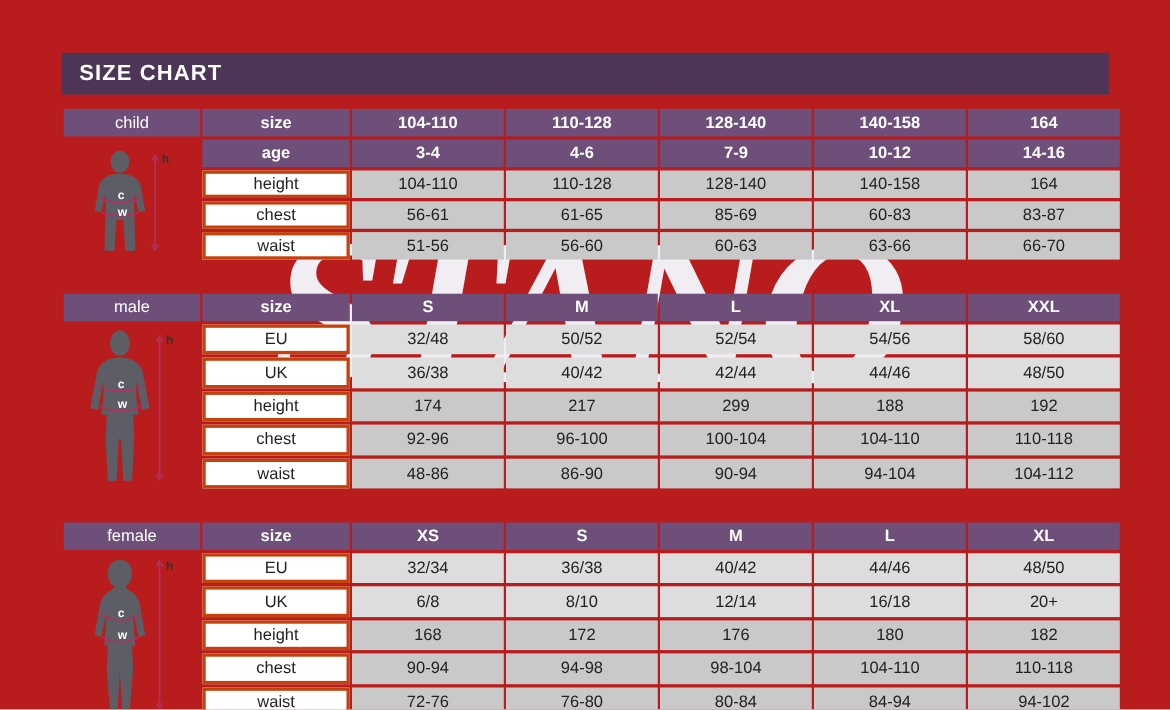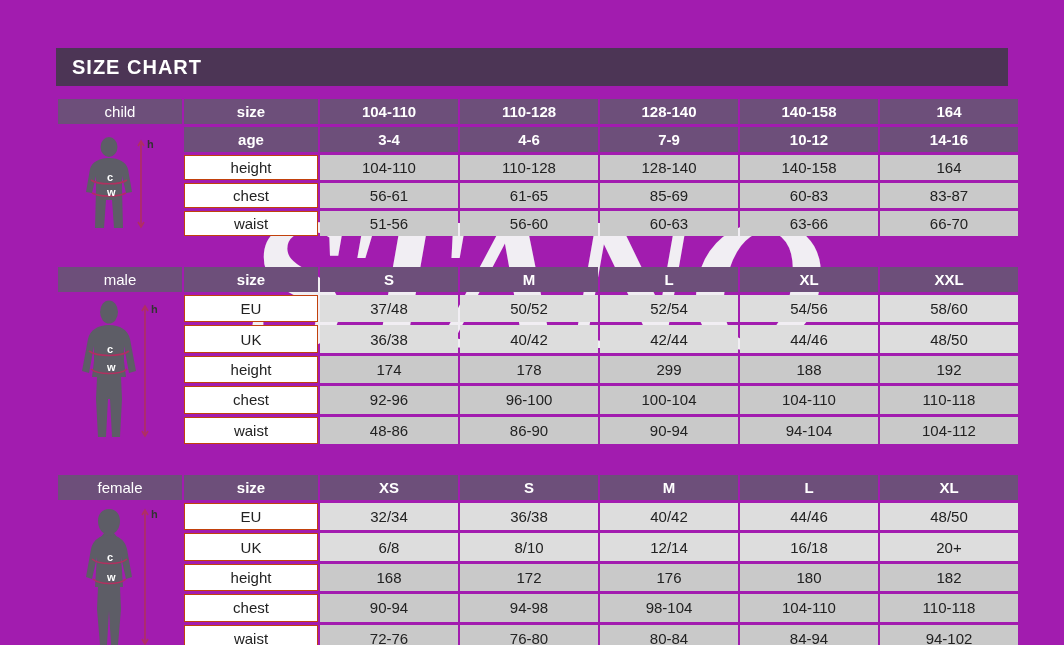--- a/index.html
+++ b/index.html
@@ -10,21 +10,21 @@
   body {
     width: 1064px;
     height: 645px;
     font-family: "Liberation Sans", sans-serif;
     overflow: hidden;
   }
   .page {
     position: relative;
     width: 1064px;
     height: 645px;
-    background: #a21caf;
+    background: #b91c1c;
   }
   .watermark {
     position: absolute;
     left: 0;
     top: 175px;
     width: 1064px;
     text-align: center;
     font-family: "Liberation Serif", serif;
     font-size: 190px;
     font-style: italic;
@@ -82,21 +82,21 @@
   }
   .cell-grouphead {
     background: #6d4f7a;
     color: #ffffff;
     font-weight: normal;
     font-size: 16px;
   }
   .cell-rowlabel {
     background: #ffffff;
     color: #222222;
-    border: 1px solid #c2410c;
+    border: 3px solid #c2410c;
     box-sizing: border-box;
     height: 25px;
     font-size: 15px;
   }
   .cell-data {
     background: #c9c9c9;
     color: #222222;
   }
   .cell-data.alt {
     background: #dddddd;
@@ -234,38 +234,38 @@
                   <path d="M24 52 C32 58 56 58 64 52"></path>
                   <path d="M26 70 C33 76 55 76 62 70"></path>
                 </g>
                 <text x="86" y="14" font-family="'Liberation Sans', sans-serif" font-size="11" font-weight="bold" fill="#333">h</text>
                 <text x="42" y="54" font-family="'Liberation Sans', sans-serif" font-size="11" font-weight="bold" fill="#fff">c</text>
                 <text x="42" y="72" font-family="'Liberation Sans', sans-serif" font-size="11" font-weight="bold" fill="#fff">w</text>
               </svg>
             </div>
           </td>
           <td class="cell-rowlabel">EU</td>
-          <td class="cell-data alt">37/48</td>
+          <td class="cell-data alt">32/48</td>
           <td class="cell-data alt">50/52</td>
           <td class="cell-data alt">52/54</td>
           <td class="cell-data alt">54/56</td>
           <td class="cell-data alt">58/60</td>
         </tr>
         <tr>
           <td class="cell-rowlabel">UK</td>
           <td class="cell-data alt">36/38</td>
           <td class="cell-data alt">40/42</td>
           <td class="cell-data alt">42/44</td>
           <td class="cell-data alt">44/46</td>
           <td class="cell-data alt">48/50</td>
         </tr>
         <tr>
           <td class="cell-rowlabel">height</td>
           <td class="cell-data">174</td>
-          <td class="cell-data">178</td>
+          <td class="cell-data">217</td>
           <td class="cell-data">299</td>
           <td class="cell-data">188</td>
           <td class="cell-data">192</td>
         </tr>
         <tr>
           <td class="cell-rowlabel">chest</td>
           <td class="cell-data">92-96</td>
           <td class="cell-data">96-100</td>
           <td class="cell-data">100-104</td>
           <td class="cell-data">104-110</td>

